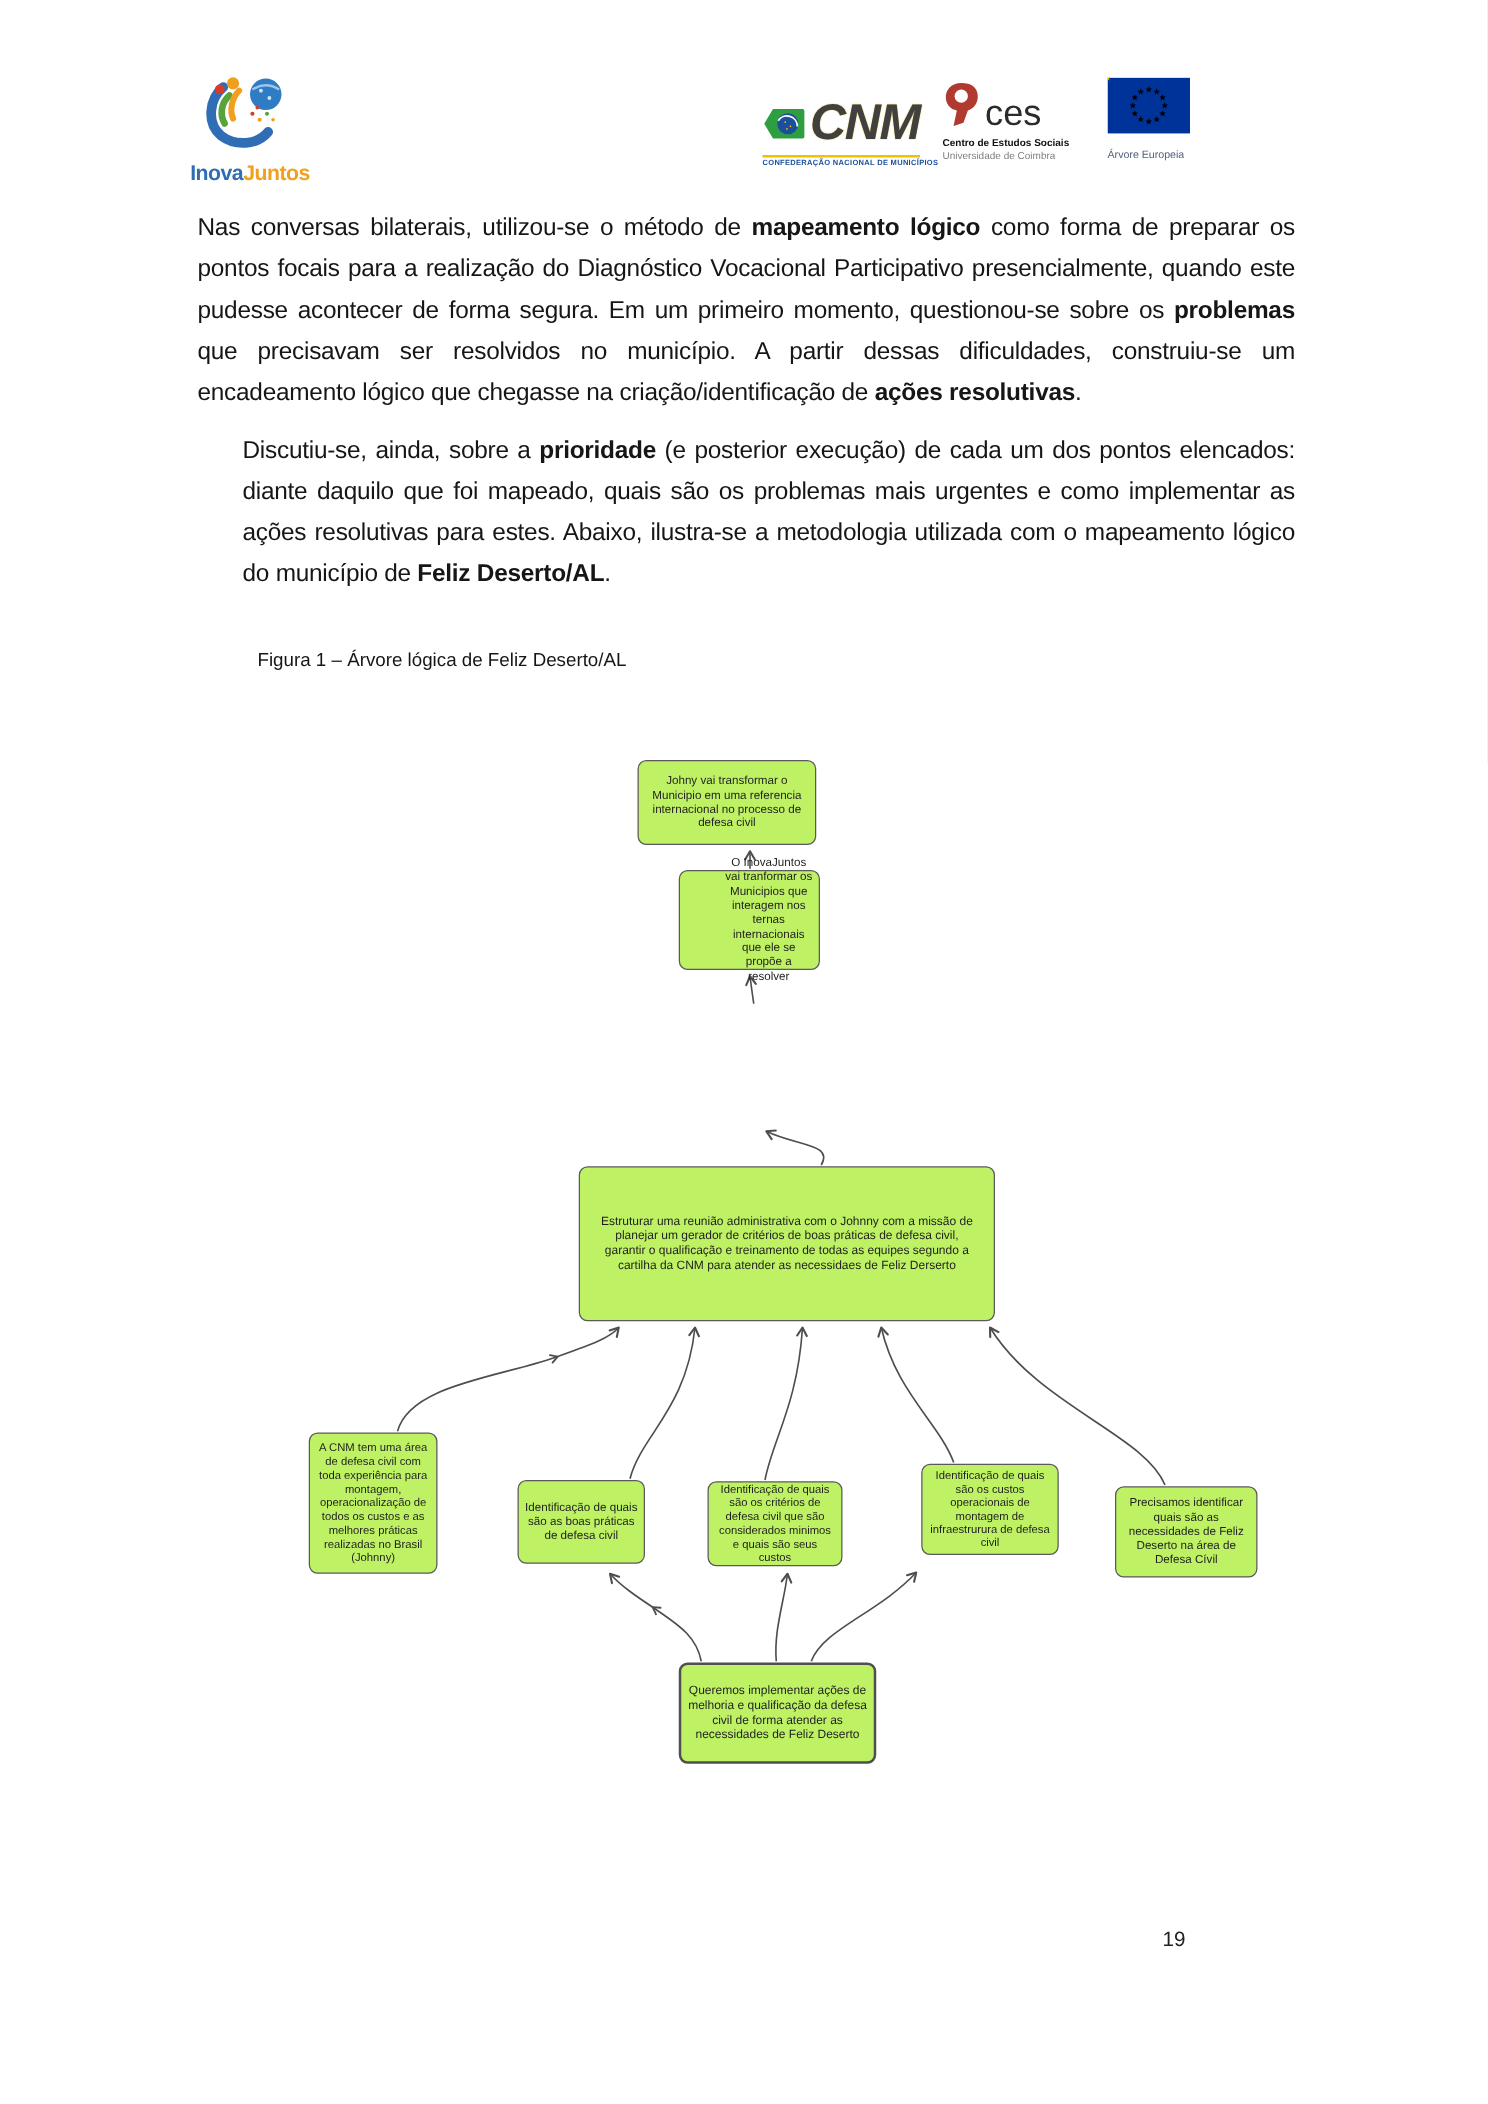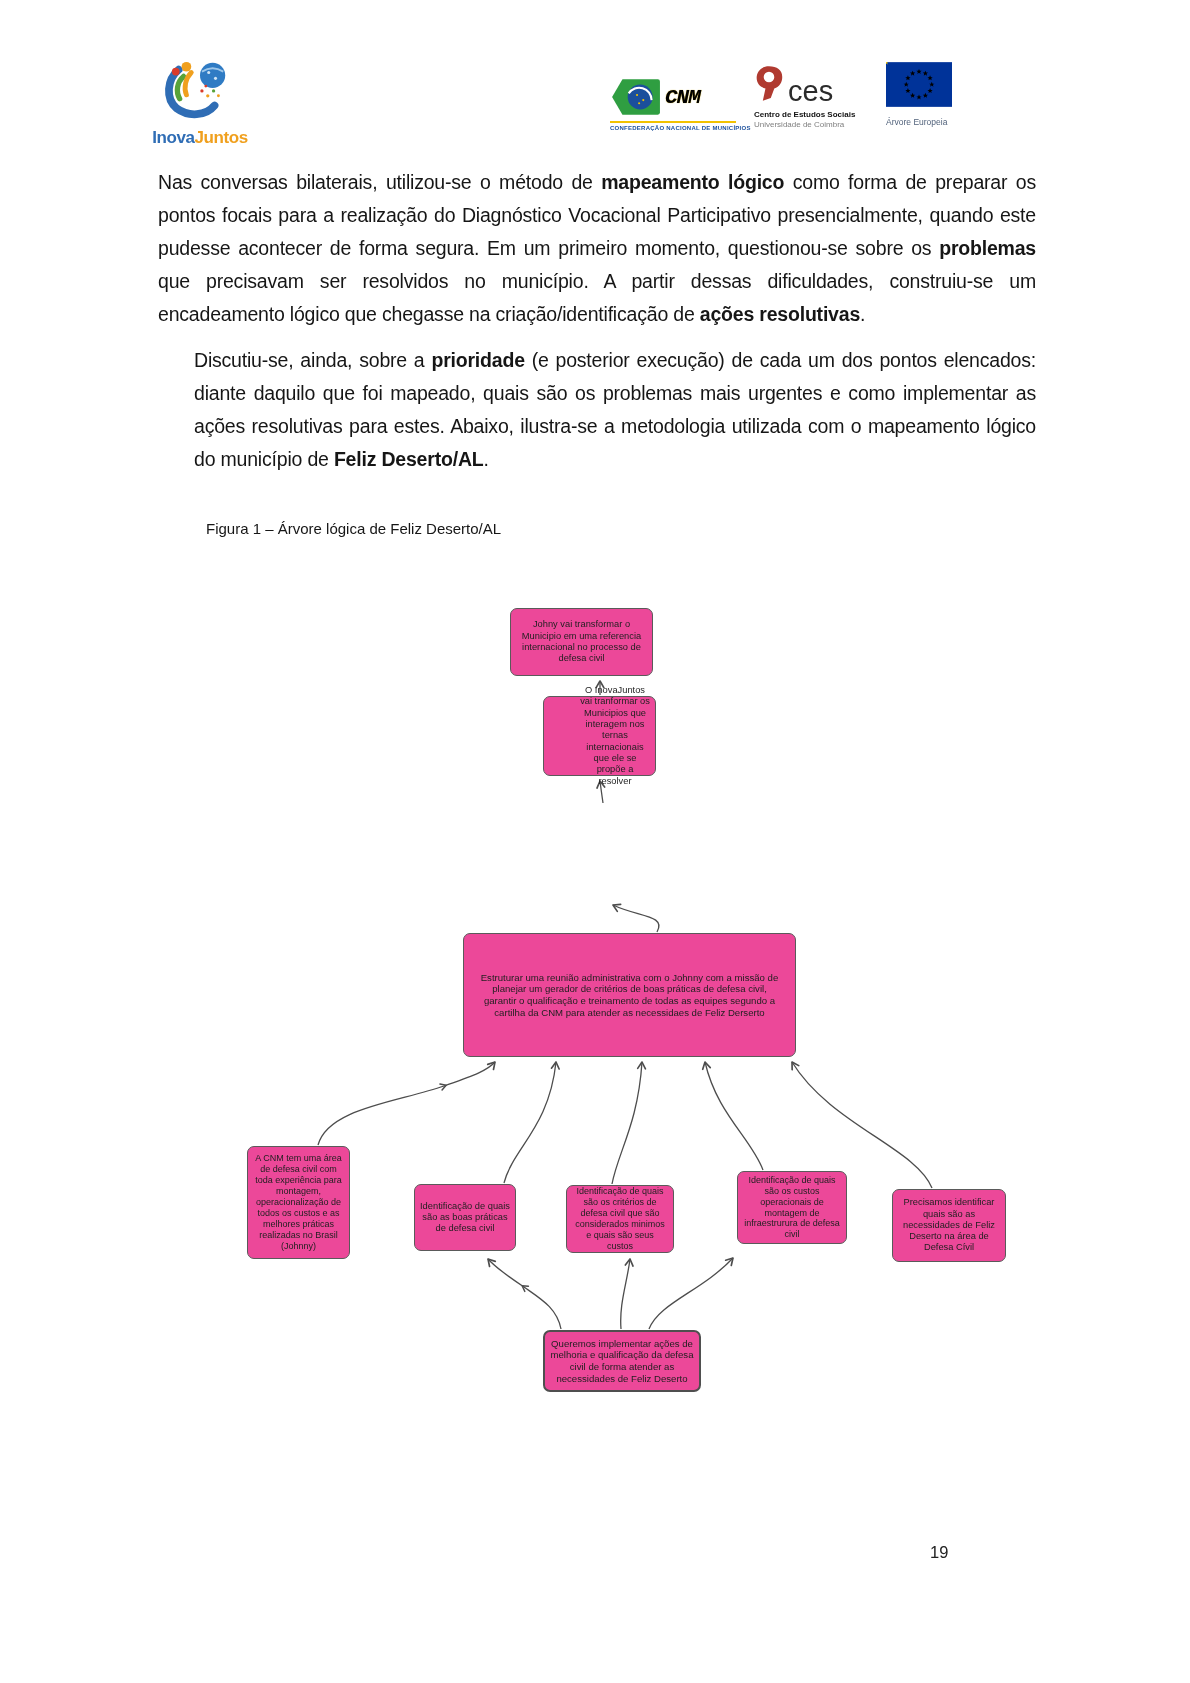--- a/index.html
+++ b/index.html
@@ -8,22 +8,22 @@
     margin:0 auto;overflow:hidden;
     font-family:"Liberation Sans",sans-serif;color:#1a1a1a;
   }
   
   .logo{position:absolute;}
   .logo-inova{left:150px;top:58px;width:100px;text-align:center;}
   .inova-word{font-size:17px;font-weight:bold;letter-spacing:-0.4px;margin-top:2px;}
   .inova-w1{color:#2f6db5;} .inova-w2{color:#f0a01e;}
   .logo-cnm{left:610px;top:76px;width:126px;}
   .cnm-row{display:flex;align-items:center;gap:3px;}
-  .cnm-acronym{font-size:21px;font-weight:bold;font-style:italic;color:#000000;letter-spacing:-1px;
-    text-shadow:0 0 1px #caa500;font-family:Liberation Mono, monospace;}
+  .cnm-acronym{font-size:40px;font-weight:bold;font-style:italic;color:#404040;letter-spacing:-1px;
+    text-shadow:0 0 1px #caa500;}
   .cnm-sub{font-size:6px;font-weight:bold;color:#1b4f9c;letter-spacing:0.25px;margin-top:3px;
     border-top:2px solid #f2c200;padding-top:2px;white-space:nowrap;}
   .logo-ces{left:754px;top:64px;width:120px;}
   .ces-row{display:flex;align-items:flex-end;gap:4px;}
   .ces-acronym{font-size:29px;color:#2b2b2b;line-height:0.9;}
   .ces-l1{font-size:8px;font-weight:bold;color:#111;margin-top:6px;}
   .ces-l2{font-size:8px;color:#808080;margin-top:1px;}
   .logo-eu{left:886px;top:62px;width:70px;}
   .eu-label{font-size:8.5px;color:#51627b;margin-top:6px;}
   
@@ -32,36 +32,36 @@
     font-size:19.5px;line-height:33px;letter-spacing:-0.2px;text-align:justify;color:#161616;
   }
   .bodytext p{margin:0;}
   .bodytext p + p{margin-top:13px;margin-left:36px;}
   .bodytext b{font-weight:bold;}
   .caption{position:absolute;left:158px;top:520px;font-size:15px;color:#161616;margin-left:48px;}
   
   .figure{position:absolute;left:0;top:0;width:1190px;height:1683px;}
   .arrows{position:absolute;left:0;top:0;}
   .node{
-    position:absolute;box-sizing:border-box;background:#ec4899;
+    position:absolute;box-sizing:border-box;background:#bef264;
     border:1.4px solid #5a5a5a;border-radius:7px;
     display:flex;align-items:center;justify-content:center;
     text-align:center;font-size:9.3px;line-height:1.22;color:#1f1f1f;
     padding:3px 5px;
   }
   .node-a{left:510px;top:608px;width:143px;height:68px;}
   .node-b{left:543px;top:696px;width:113px;height:80px;padding-left:36px;}
   .node-c{left:524px;top:804px;width:163px;height:93px;}
   .node-d{left:463px;top:933px;width:333px;height:124px;font-size:9.6px;padding:6px 14px;}
   .node-e1{left:247px;top:1146px;width:103px;height:113px;font-size:9px;}
   .node-e2{left:414px;top:1184px;width:102px;height:67px;}
   .node-e3{left:566px;top:1185px;width:108px;height:68px;font-size:9px;}
   .node-e4{left:737px;top:1171px;width:110px;height:73px;font-size:9px;}
   .node-e5{left:892px;top:1189px;width:114px;height:73px;}
-  .node-f{left:543px;top:1330px;width:158px;height:62px;border-width:2px;border-color:#4f4f4f;font-size:9.6px;text-align:center;}
+  .node-f{left:543px;top:1330px;width:158px;height:81px;border-width:2px;border-color:#4f4f4f;font-size:9.6px;text-align:center;}
   
   .pagenum{position:absolute;left:930px;top:1543px;font-size:16.5px;color:#222;}
 </style>
 </head>
 <body>
 
 <div class="page">
 
   <div class="logo logo-inova">
     <svg width="78" height="64" viewBox="0 0 78 66">

